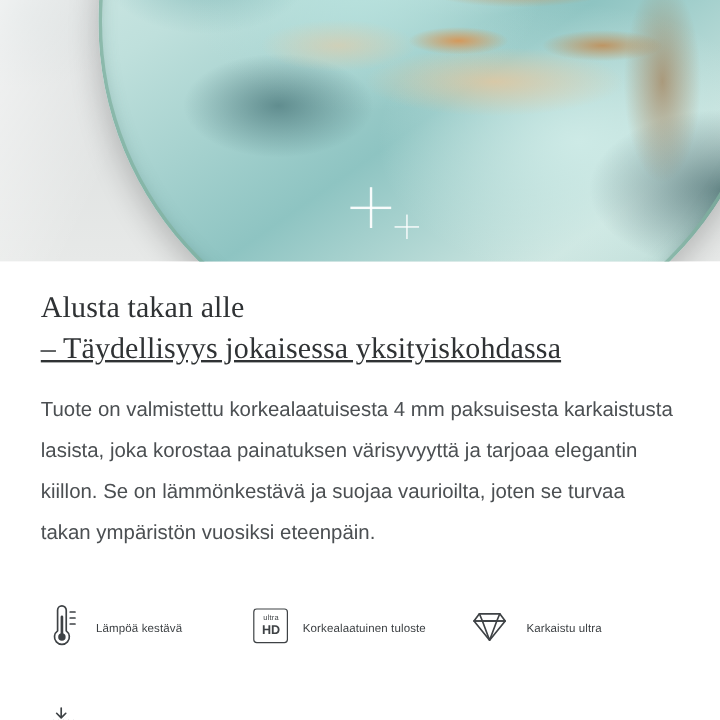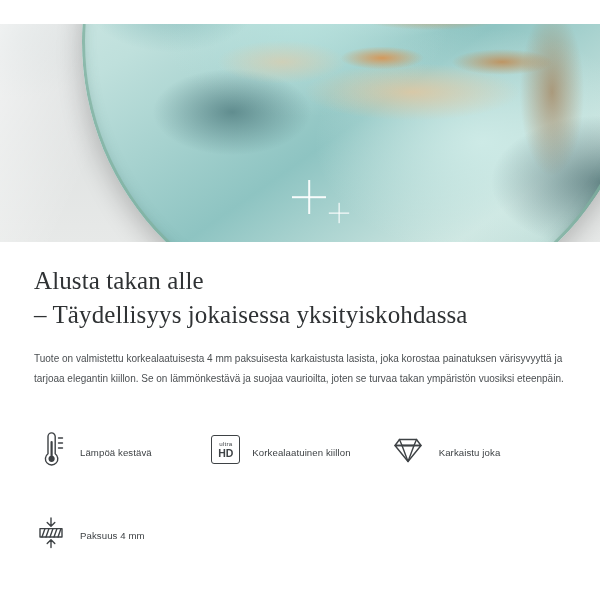--- a/index.html
+++ b/index.html
@@ -11,21 +11,20 @@
     height: 600px;
     background: #ffffff;
     font-family: "Liberation Sans", sans-serif;
     overflow: hidden;
   }
   .page {
     position: relative;
     width: 600px;
     height: 508px;
     background: #ffffff;
-    margin-top: 24px;
   }
 
   
   .hero {
     position: relative;
     width: 600px;
     height: 218px;
     overflow: hidden;
     background: #ffffff;
   }
@@ -106,25 +105,25 @@
   .headline {
     margin: 0;
     padding-top: 22px;
     font-family: "Liberation Serif", serif;
     font-weight: normal;
     color: #2f3234;
     font-size: 25px;
     line-height: 1.34;
     letter-spacing: 0.1px;
   }
-  .headline .l2 { display: block; }
+  .headline .l2 { display: block; text-decoration: underline; }
   .body-copy {
     margin: 18px 0 0 0;
     color: #4b4f52;
-    font-size: 10px;
+    font-size: 17px;
     line-height: 2.0;
     max-width: 540px;
   }
 
   
   .features {
     margin-top: 22px;
     display: grid;
     grid-template-columns: repeat(3, 1fr);
     grid-auto-rows: 77px;
@@ -220,34 +219,34 @@
         <div class="feature-label">Lämpöä kestävä</div>
       </div>
 
       <div class="feature">
         <div class="feature-icon">
           <div class="ultrahd-box">
             <span class="u">ultra</span>
             <span class="hd">HD</span>
           </div>
         </div>
-        <div class="feature-label">Korkealaatuinen kiillon</div>
+        <div class="feature-label">Korkealaatuinen tuloste</div>
       </div>
 
 
       <div class="feature">
         <div class="feature-icon">
           <svg width="38" height="32" viewBox="0 0 38 32" aria-hidden="true">
             <path class="ico-stroke" d="M6 11.5h26L19 27.5z"></path>
             <path class="ico-stroke" d="M10.5 5.5h17l4.5 6H6z"></path>
             <path class="ico-stroke" d="M10.5 5.5 13 11.5 19 27.5 25 11.5 27.5 5.5"></path>
             <path class="ico-stroke" d="M13 11.5h12"></path>
           </svg>
         </div>
-        <div class="feature-label">Karkaistu joka</div>
+        <div class="feature-label">Karkaistu ultra</div>
       </div>
 
 
       <div class="feature">
         <div class="feature-icon">
           <svg width="34" height="36" viewBox="0 0 34 36" aria-hidden="true">
             <path class="ico-stroke" d="M17 3v7.5M13.2 7.4 17 11.2 20.8 7.4"></path>
             <path class="ico-stroke" d="M17 32.5V25M13.2 28.6 17 24.8 20.8 28.6"></path>
             <rect class="ico-stroke" x="6" y="13.6" width="22" height="8.4"></rect>
             <path class="ico-stroke" d="M8 22l3-8.4M12 22l3-8.4M16 22l3-8.4M20 22l3-8.4M24 22l3-8.4"></path>

